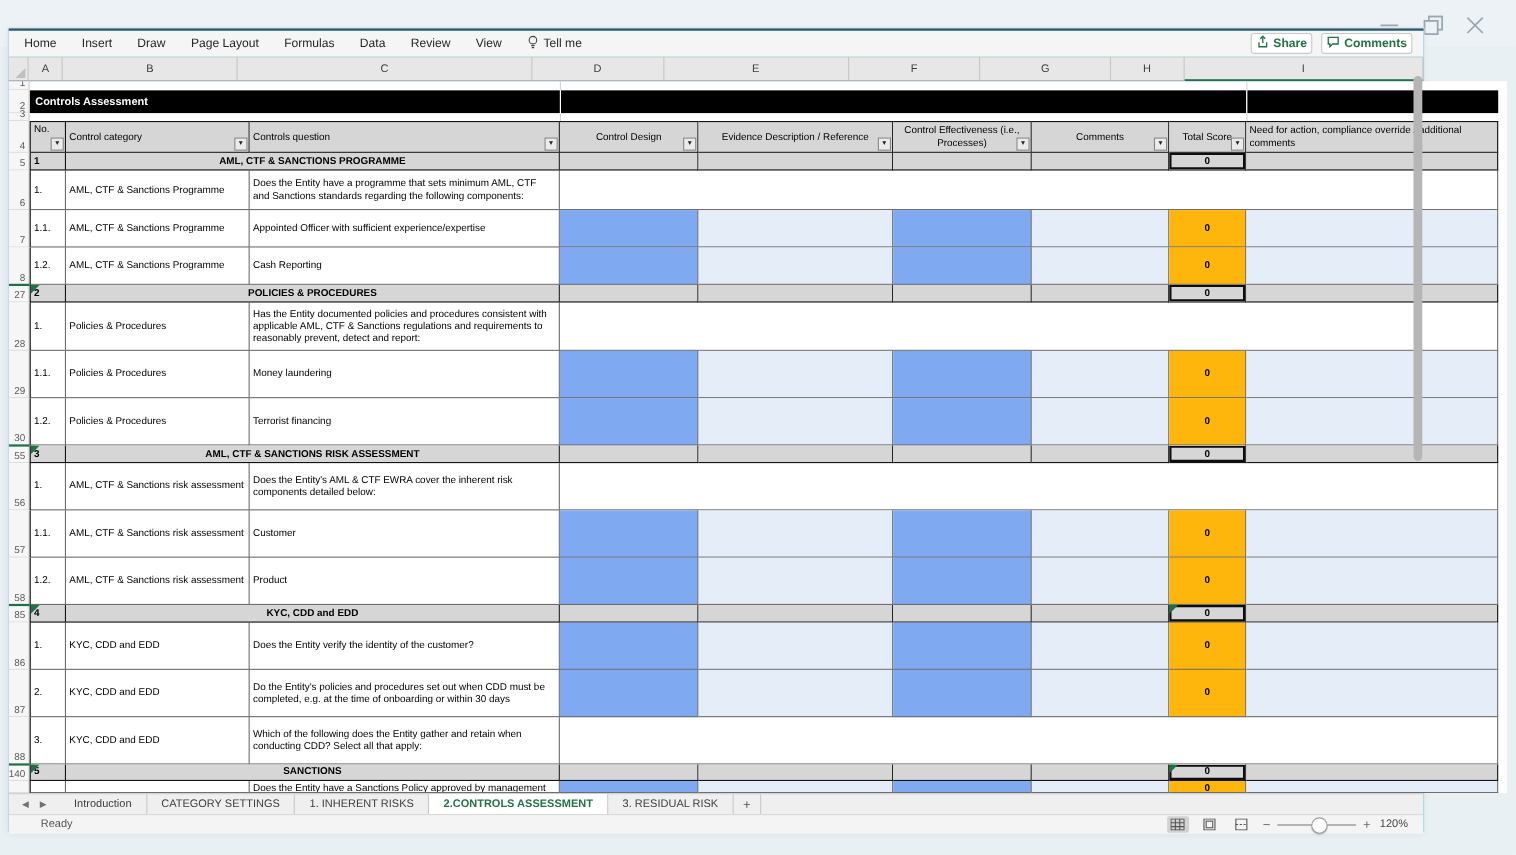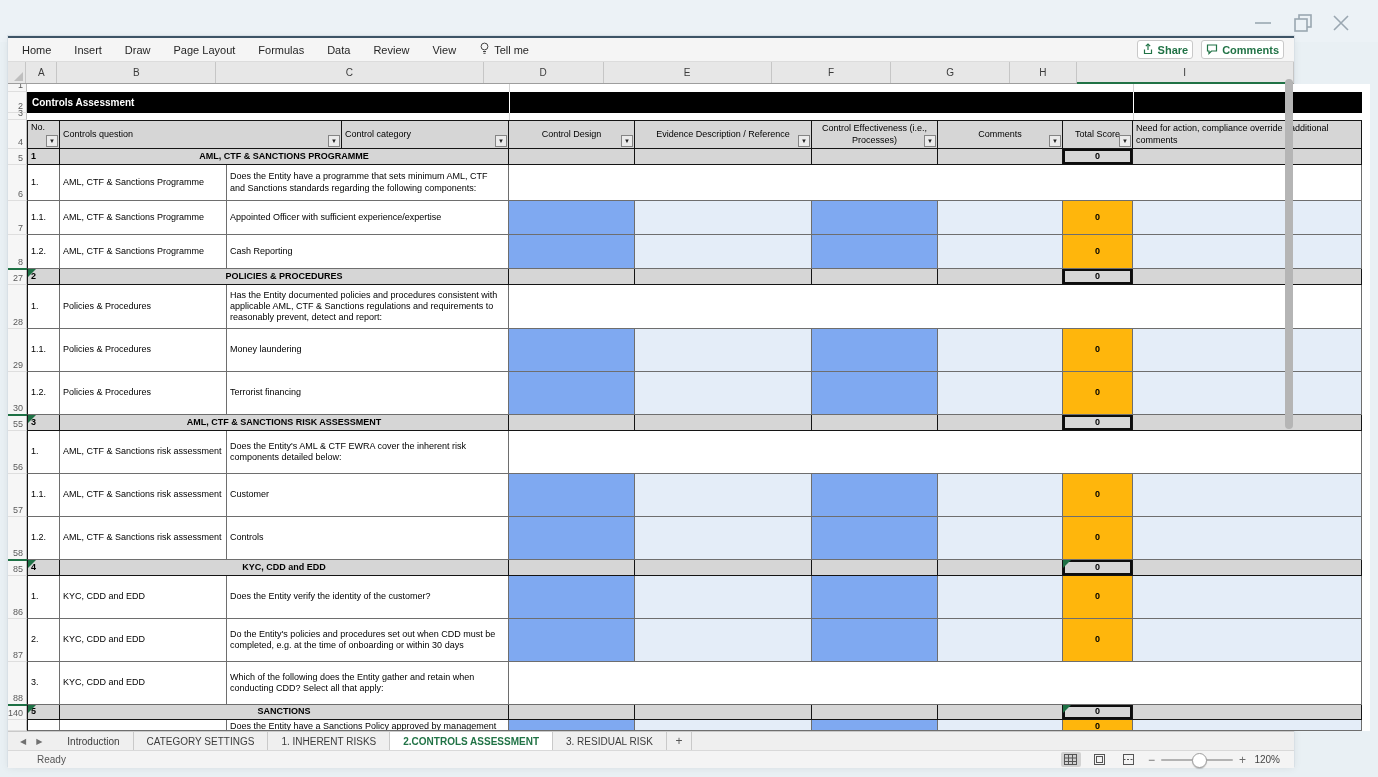--- a/index.html
+++ b/index.html
@@ -5,21 +5,21 @@
   html,body{margin:0;padding:0;background:#e9f0f4;font-family:"Liberation Sans",sans-serif;}
   .screen{position:relative;width:1378px;height:777px;background:#e9f0f4;overflow:hidden;}
 
   
   .titlebar{position:absolute;top:0;left:0;width:1378px;height:42px;background:#ecf2f6;}
   .winctl{position:absolute;top:10px;width:26px;height:26px;display:flex;align-items:center;justify-content:center;cursor:default;}
   .winctl svg{display:block}
   .wc-min{right:102px}.wc-max{right:62px}.wc-close{right:24px}
 
   
-  .window{position:absolute;top:36px;left:8px;width:1286px;height:728px;background:#0ea5e9;
+  .window{position:absolute;top:26px;left:8px;width:1286px;height:728px;background:#0ea5e9;
           border-top:2px solid #3d5466;box-shadow:0 0 0 1px #d8e0e6,0 2px 8px rgba(0,0,0,.08);}
 
   
   .menubar{height:23px;background:#f5f5f5;border-bottom:1px solid #dcdcdc;display:flex;align-items:center;
            padding:0 10px 0 14px;font-size:11px;color:#262626;}
   .menu-item{margin-right:23px;white-space:nowrap;cursor:default;}
   .tellme{display:flex;align-items:center;gap:4px;margin-right:0;}
   .mb-spacer{flex:1}
   .mb-btn{display:flex;align-items:center;gap:4px;height:17px;padding:0 4px;margin-left:8px;background:#fff;
           border:1px solid #c9c9c9;border-radius:3px;color:#217346;font-size:11px;font-weight:700;white-space:nowrap;}
@@ -190,22 +190,22 @@
         <div class="grow r-blank" style="height: 7px;">
           <div class="gut">3</div>
           <div class="cell" style="flex: 1 1 0%; border: none; padding: 0px; background: rgb(255, 255, 255);">
             <div class="vline" style="left: 482px; position: absolute; top: 0px; bottom: 0px; width: 1px; background: rgb(211, 211, 211);"></div>
             <div class="vline" style="left: 1106px; position: absolute; top: 0px; bottom: 0px; width: 1px; background: rgb(211, 211, 211);"></div>
           </div>
         </div>
         <div class="grow r-header" style="height: 29px;">
           <div class="gut">4</div>
           <div class="cell hc wA topleft first">No.<div class="dd">▼</div></div>
+          <div class="cell hc wB ">Control category<div class="dd">▼</div></div>
           <div class="cell hc wC ">Controls question<div class="dd">▼</div></div>
-          <div class="cell hc wB ">Control category<div class="dd">▼</div></div>
           <div class="cell hc wD center">Control Design<div class="dd">▼</div></div>
           <div class="cell hc wE center">Evidence Description / Reference<div class="dd">▼</div></div>
           <div class="cell hc wF center">Control Effectiveness (i.e., Processes)<div class="dd">▼</div></div>
           <div class="cell hc wG center">Comments<div class="dd">▼</div></div>
           <div class="cell hc wH center">Total Score<div class="dd">▼</div></div>
           <div class="cell hc wI ">Need for action, compliance override / additional comments</div>
         </div>
         <div class="grow r-section" style="height: 16px;">
           <div class="gut">5</div>
           <div class="cell sec bold first wA">1</div>
@@ -317,21 +317,21 @@
           <div class="cell wE lblue"></div>
           <div class="cell wF blue"></div>
           <div class="cell wG lblue"></div>
           <div class="cell wH orange">0</div>
           <div class="cell wI lblue"></div>
         </div>
         <div class="grow r-item" style="height: 43px;">
           <div class="gut">58</div>
           <div class="cell wA first">1.2.</div>
           <div class="cell wB">AML, CTF &amp; Sanctions risk assessment</div>
-          <div class="cell wC">Controls</div>
+          <div class="cell wC">Product</div>
           <div class="cell wD blue"></div>
           <div class="cell wE lblue"></div>
           <div class="cell wF blue"></div>
           <div class="cell wG lblue"></div>
           <div class="cell wH orange">0</div>
           <div class="cell wI lblue"></div>
         </div>
         <div class="grow r-section" style="height: 16px;">
           <div class="gut">85<div class="gline"></div></div>
           <div class="cell sec bold first cflag wA">4</div>

